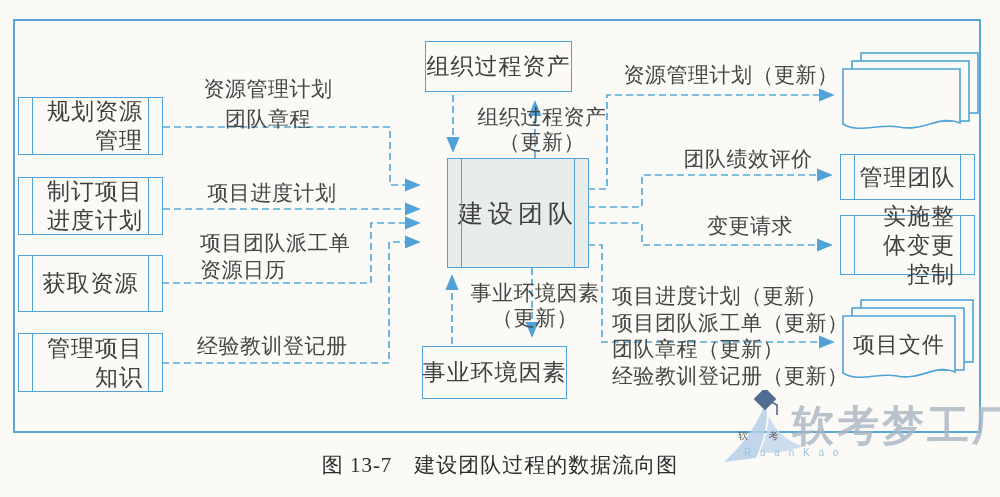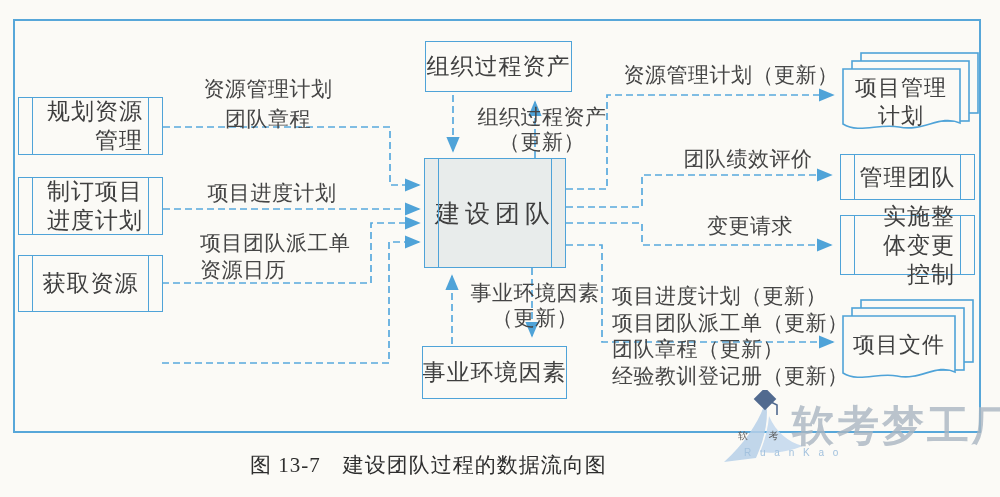--- a/index.html
+++ b/index.html
@@ -18,21 +18,21 @@
   #frame{
     position:absolute;left:13px;top:19px;width:964px;height:410px;
     border:2px solid #57a7d9;z-index:0;
   }
   #wires{position:absolute;left:0;top:0;width:1000px;height:497px;z-index:1;}
   .pbox{
     position:absolute;border:1.7px solid var(--blue);background:var(--bg);
     display:flex;align-items:center;justify-content:center;text-align:right;
     z-index:2;box-sizing:border-box;
   }
-  .pbox.fill{background:var(--fill);}
+  .pbox.fill{background:var(--fill);margin-left:23px;}
   .bar{position:absolute;top:-1px;bottom:-1px;width:0;border-left:1.7px solid var(--blue);}
   .bar.l{left:13px;} .bar.r{right:13px;}
   .pbox-label{
     font-size:23px;line-height:29px;letter-spacing:1px;padding:0 19px;color:var(--ink);
   }
   .pbox-label.big{font-size:25px;letter-spacing:5px;white-space:nowrap;padding:0 6px;}
   .pbox-label.one{white-space:nowrap;}
   .ebox{
     position:absolute;border:1.7px solid var(--blue);background:var(--bg);
     display:flex;align-items:center;justify-content:center;z-index:2;box-sizing:border-box;
@@ -46,21 +46,21 @@
   .docstack{position:absolute;z-index:2;}
   .doclabel{
     position:absolute;z-index:3;text-align:center;font-size:22px;line-height:28px;
     letter-spacing:1px;color:var(--ink);
   }
   #outputs-list{
     position:absolute;left:612px;top:283px;z-index:3;font-size:21px;line-height:26.6px;
     color:#454545;letter-spacing:0.5px;white-space:nowrap;
   }
   #caption{
-    position:absolute;left:250px;top:451px;width:500px;text-align:left;z-index:3;
+    position:absolute;left:250px;top:451px;width:500px;text-align:center;z-index:3;
     font-size:21px;letter-spacing:1px;color:#2e2e2e;
   }
   #watermark{position:absolute;left:700px;top:385px;width:300px;height:90px;z-index:5;pointer-events:none;}
   #wm-brand{
     position:absolute;left:92px;top:13px;font-size:42px;font-weight:600;
     color:#aab6c2;opacity:.8;letter-spacing:3px;white-space:nowrap;
   }
   #wm-logo{position:absolute;left:10px;top:5px;}
   #wm-text{
     position:absolute;left:38px;top:44px;font-size:10px;color:#5c5c5c;
@@ -108,20 +108,25 @@
   <div class="pbox" style="left:18px;top:177px;width:145px;height:58px">
     <span class="bar l"></span>
     <span class="bar r"></span>
     <span class="pbox-label">制订项目进度计划</span>
   </div>
   <div class="pbox" style="left:18px;top:255px;width:145px;height:57px">
     <span class="bar l"></span>
     <span class="bar r"></span>
     <span class="pbox-label one">获取资源</span>
   </div>
+  <div class="pbox" style="left:18px;top:333px;width:145px;height:59px">
+    <span class="bar l"></span>
+    <span class="bar r"></span>
+    <span class="pbox-label">管理项目知识</span>
+  </div>
 
   <div class="pbox fill" style="left:424px;top:158px;width:142px;height:110px">
     <span class="bar l"></span>
     <span class="bar r"></span>
     <span class="pbox-label big">建设团队</span>
   </div>
 
   <div class="ebox" style="left:425px;top:41px;width:147px;height:51px">
     <span>组织过程资产</span>
   </div>
@@ -140,36 +145,36 @@
     <span class="pbox-label one">管理团队</span>
   </div>
 
   <svg class="docstack" style="left:841px;top:50px" width="142" height="88">
     <g fill="#fbfaf6" stroke="#4fa3d8" stroke-width="1.6">
       <rect x="20" y="3" width="117" height="60"></rect>
       <rect x="11" y="11" width="117" height="60"></rect>
       <path d="M2 19 H119 V73 C99 64, 83 82, 58 77 C38 73, 18 84, 2 74 Z"></path>
     </g>
   </svg>
-  <div class="doclabel" style="left:847px;top:74px;width:108px">项目管理计划</div>
 
   <svg class="docstack" style="left:841px;top:297px" width="142" height="94">
     <g fill="#fbfaf6" stroke="#4fa3d8" stroke-width="1.6">
       <rect x="20" y="3" width="112" height="62"></rect>
       <rect x="11" y="11" width="112" height="62"></rect>
       <path d="M2 19 H114 V75 C95 66, 80 84, 56 79 C37 75, 18 86, 2 76 Z"></path>
     </g>
   </svg>
   <div class="doclabel" style="left:845px;top:331px;width:108px;white-space:nowrap">项目文件</div>
 
   <div class="flabel ctr" style="left:183px;top:74px;width:170px;line-height:30px">资源管理计划
 团队章程</div>
   <div class="flabel ctr" style="left:187px;top:180px;width:170px">项目进度计划</div>
   <div class="flabel" style="left:200px;top:230px;width:180px">项目团队派工单
 资源日历</div>
+  <div class="flabel" style="left:197px;top:333px">经验教训登记册</div>
 
   <div class="flabel ctr" style="left:452px;top:105px;width:180px;line-height:25px">组织过程资产
 （更新）</div>
   <div class="flabel ctr" style="left:445px;top:281px;width:180px;line-height:25px">事业环境因素
 （更新）</div>
 
   <div class="flabel ctr" style="left:621px;top:62px;width:220px">资源管理计划（更新）</div>
   <div class="flabel ctr" style="left:658px;top:146px;width:180px">团队绩效评价</div>
   <div class="flabel ctr" style="left:675px;top:213px;width:150px">变更请求</div>
 

